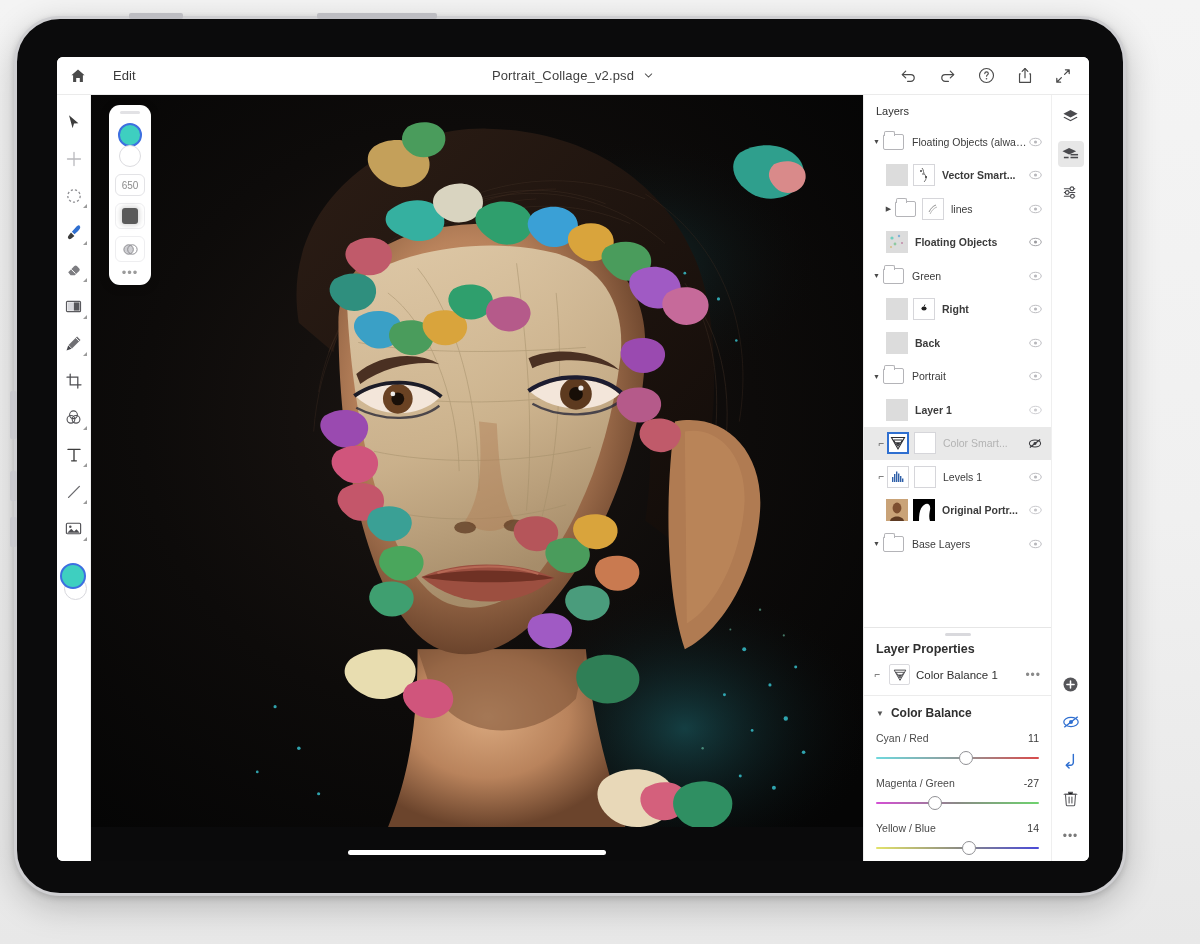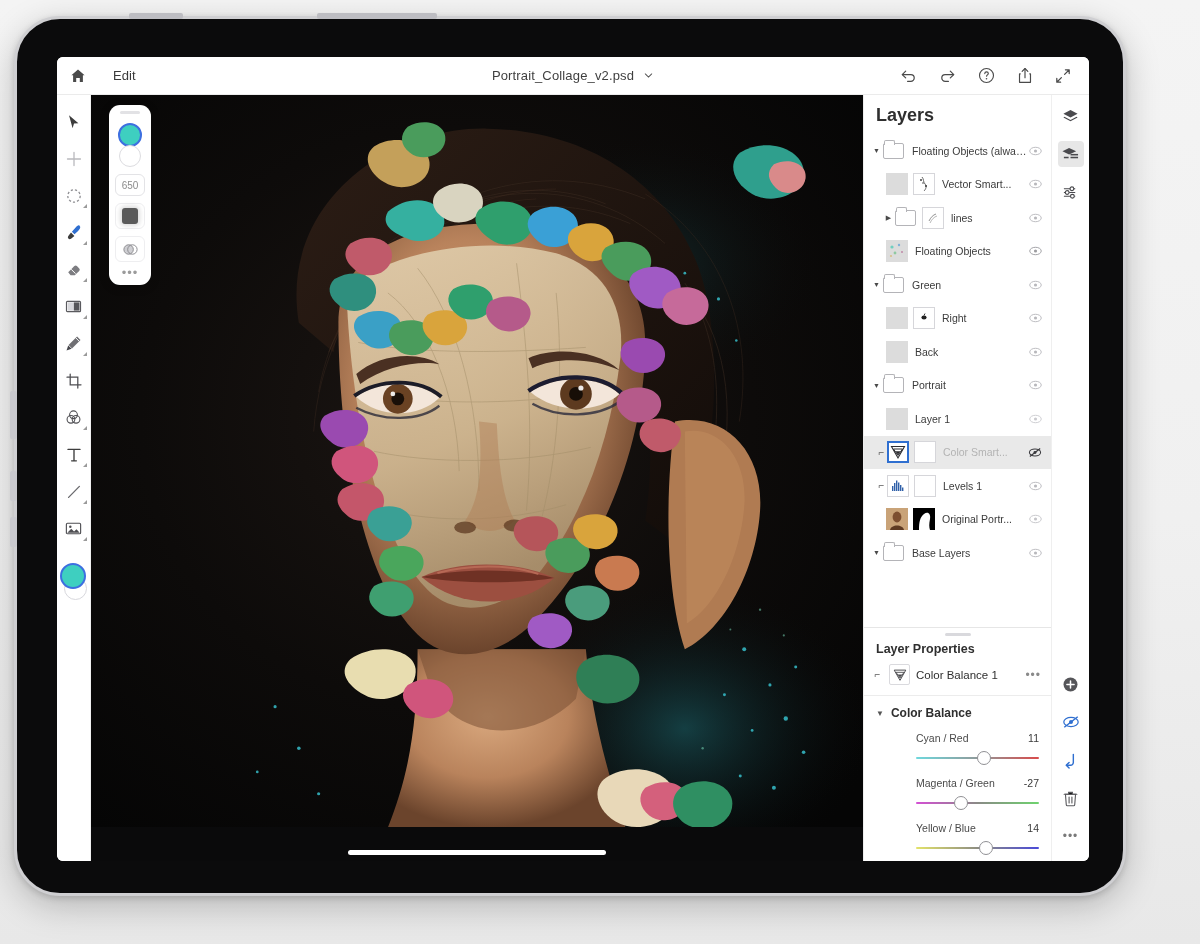--- a/index.html
+++ b/index.html
@@ -143,21 +143,21 @@
     z-index:6;
   }
 
   
   .rightpanel{
     width:188px; flex:0 0 188px; background:#fff;
     border-left:1px solid #ededed; display:flex; flex-direction:column;
     min-height:0;
   }
   .rp-title{
-    font-size:18px; font-weight:bold; color:#2f2f2f;
+    font-size:11px; font-weight:normal; color:#2f2f2f;
     padding:10px 12px 8px;
   }
   .layers{ flex:1; overflow:hidden; }
   .lrow{
     display:flex; align-items:center; height:33.5px; padding:0 8px 0 6px;
     position:relative; cursor:pointer; font-size:10.5px; color:#3b3b3b;
   }
   .lrow.selected{ background:#e9e9e9; }
   .twisty{
     width:13px; flex:0 0 13px; display:flex; align-items:center; justify-content:center;
@@ -180,21 +180,21 @@
   .lname{
     flex:1; overflow:hidden; white-space:nowrap; text-overflow:ellipsis;
     padding-left:2px;
   }
   .lname.muted{ color:#b3b3b3; }
   .eye{ width:16px; flex:0 0 16px; display:flex; align-items:center; justify-content:center;}
   .clipmark{
     width:11px; flex:0 0 11px; color:#5a5a5a; font-size:10px;
     display:flex; align-items:center; justify-content:center;
   }
-  .indent1{ padding-left:22px; }
+  .indent1{ padding-left:22px;font-weight:bold; }
   .indent2{ padding-left:12px; }
 
   .panel-divider{
     border-top:1px solid #e6e6e6; position:relative; margin-top:2px;
   }
   .drag-grip{
     width:26px;height:3px;border-radius:2px;background:#d9d9dd;
     margin:5px auto 0;
   }
   .lp-title{ font-size:12.5px;font-weight:bold;color:#2f2f2f;padding:6px 12px 6px;}
@@ -204,21 +204,21 @@
   }
   .lp-icon{
     width:21px;height:21px;border:1px solid #dadade;border-radius:2px;
     display:flex;align-items:center;justify-content:center;background:#fff;
   }
   .lp-more{ margin-left:auto;color:#8a8a8a;letter-spacing:1px;font-size:12px;cursor:pointer;}
 
   .section{ border-top:1px solid #ececec; padding:10px 12px 6px;}
   .sec-head{ display:flex;align-items:center;gap:7px;font-size:12px;font-weight:bold;color:#2f2f2f;cursor:pointer;}
   .sec-chev{ color:#555; font-size:8px; }
-  .slider{ margin-top:12px;margin-left:40px; }
+  .slider{ margin-top:12px; }
   .sl-top{ display:flex; align-items:baseline; font-size:10.5px; color:#4a4a4a;}
   .sl-val{ margin-left:auto; font-size:10.5px; color:#3a3a3a;}
   .sl-track{ position:relative; height:14px; margin-top:7px; }
   .sl-line{ position:absolute; left:0; right:0; top:6px; height:2px; border-radius:1px;}
   .sl-knob{
     position:absolute; top:0; width:14px;height:14px;border-radius:50%;
     background:#fff; border:1.4px solid #909094; transform:translateX(-50%);
     cursor:pointer;
   }
 

